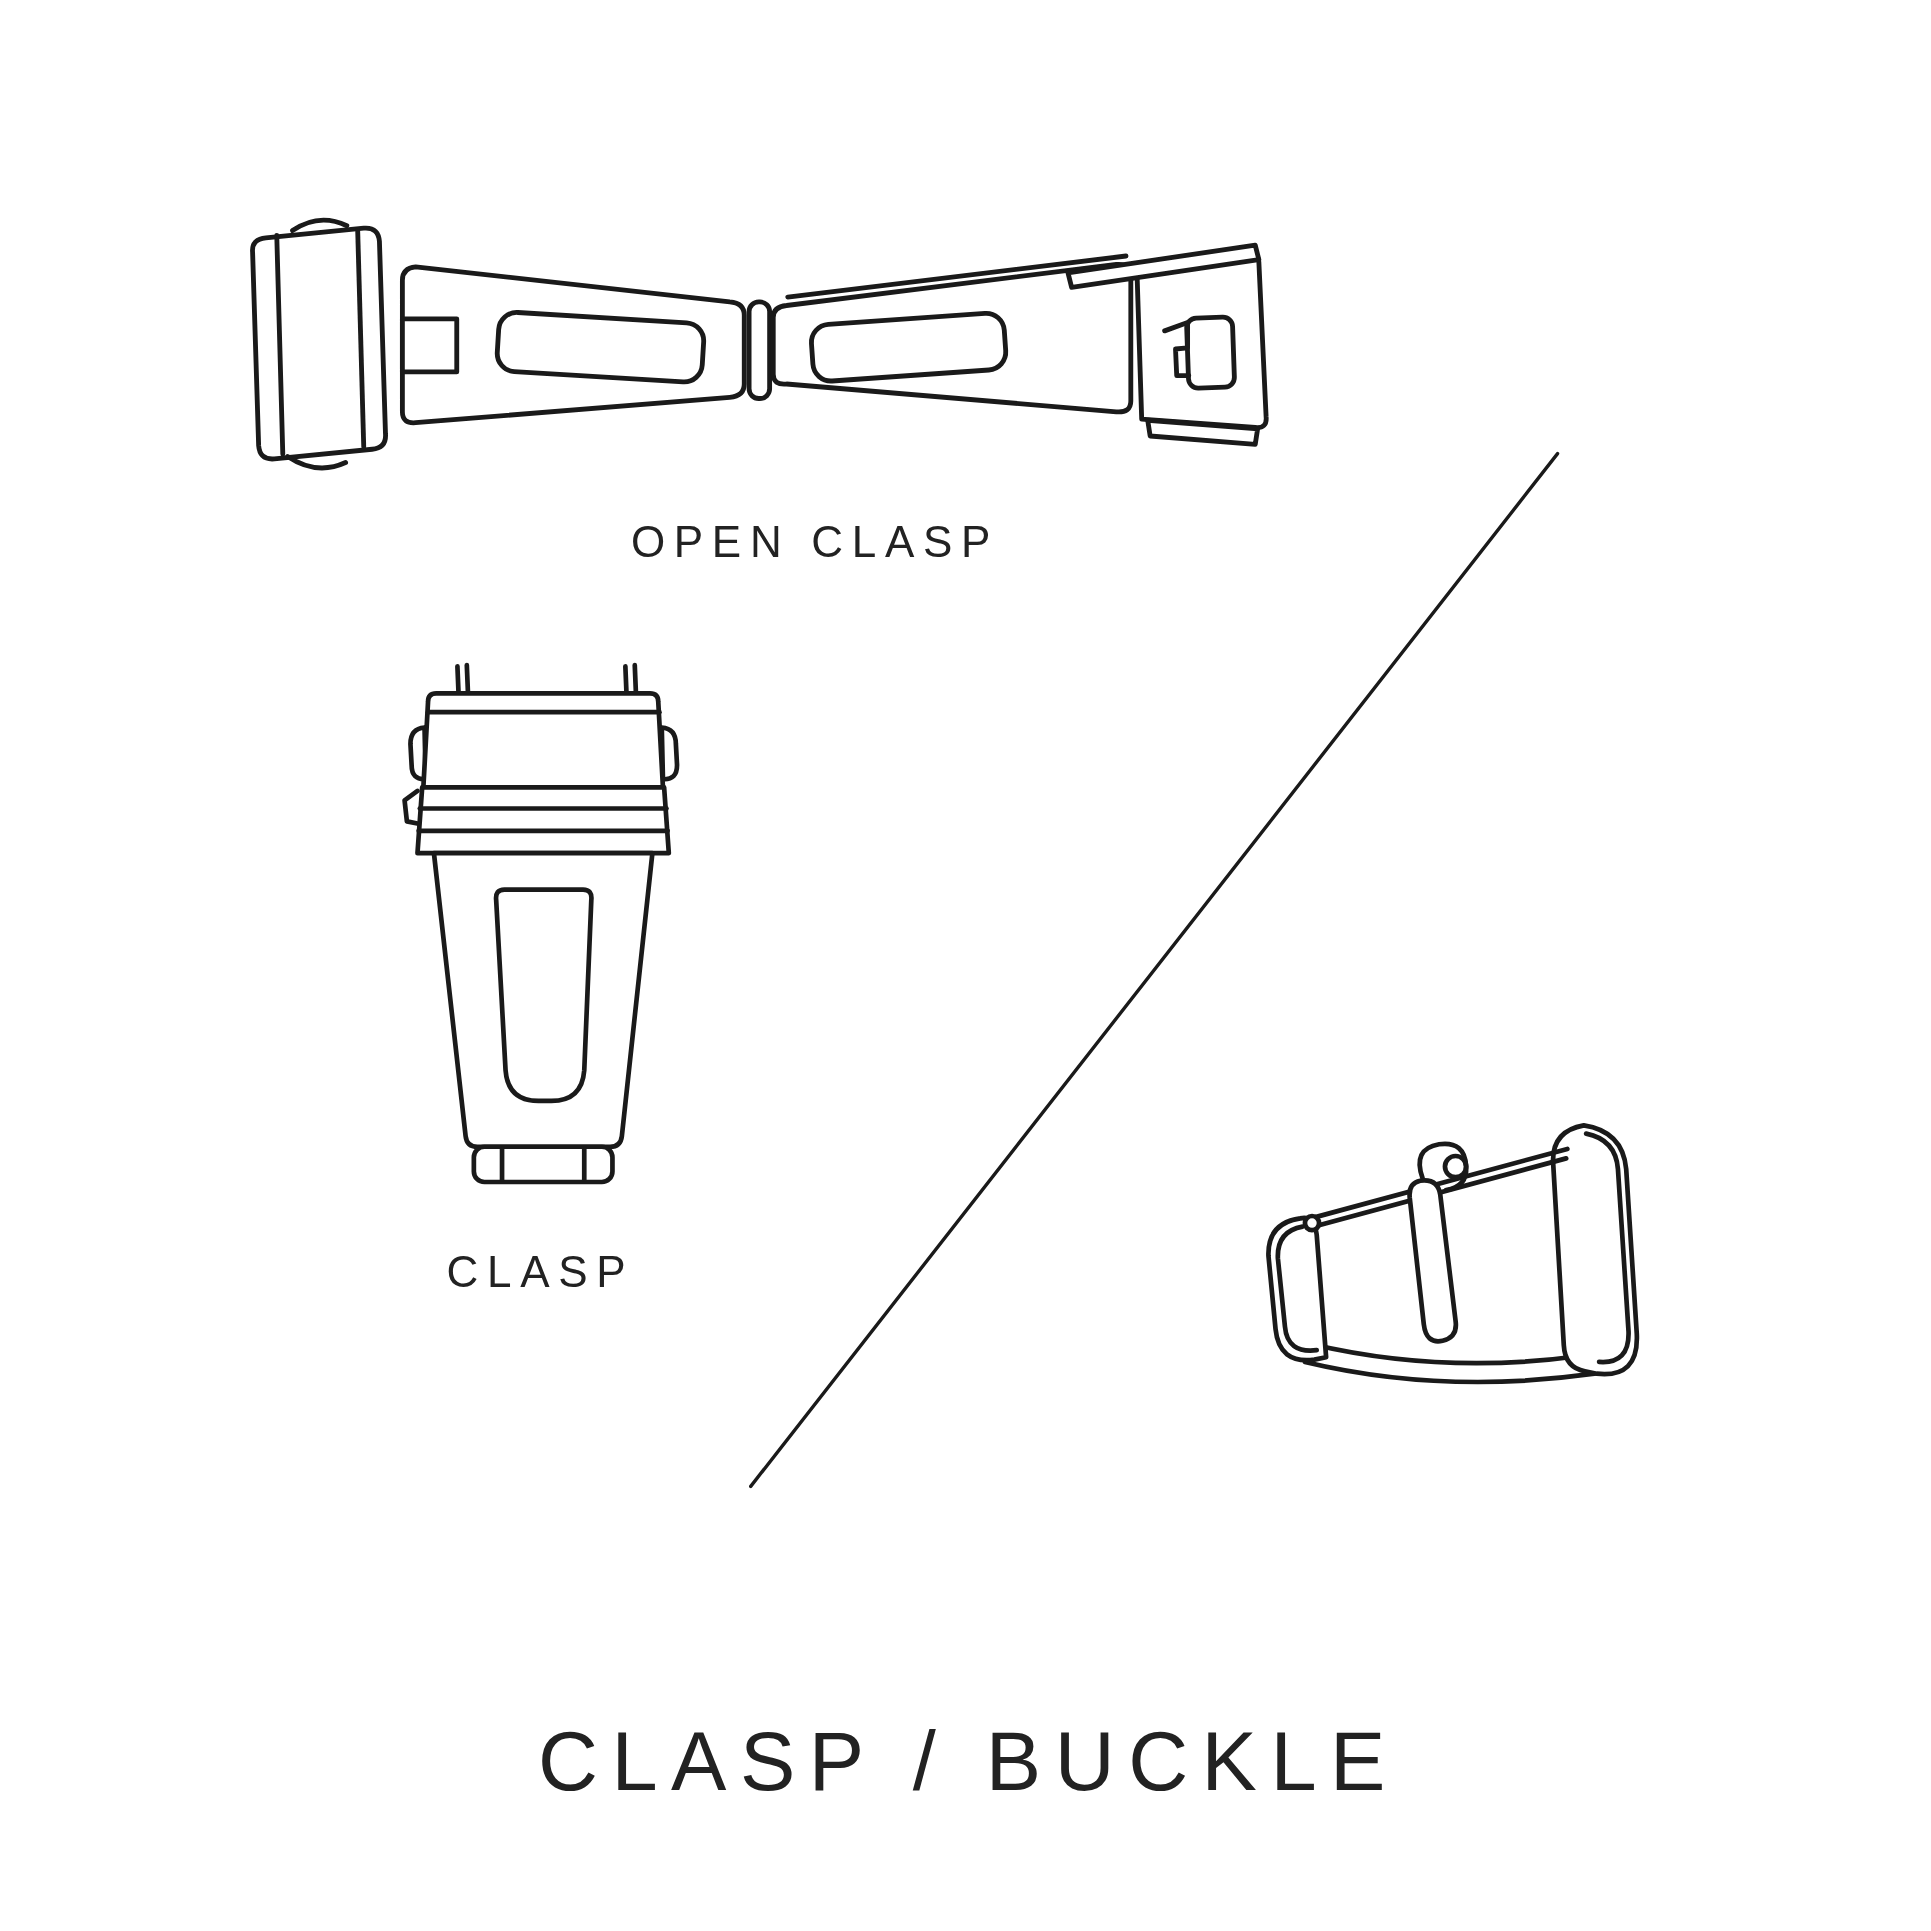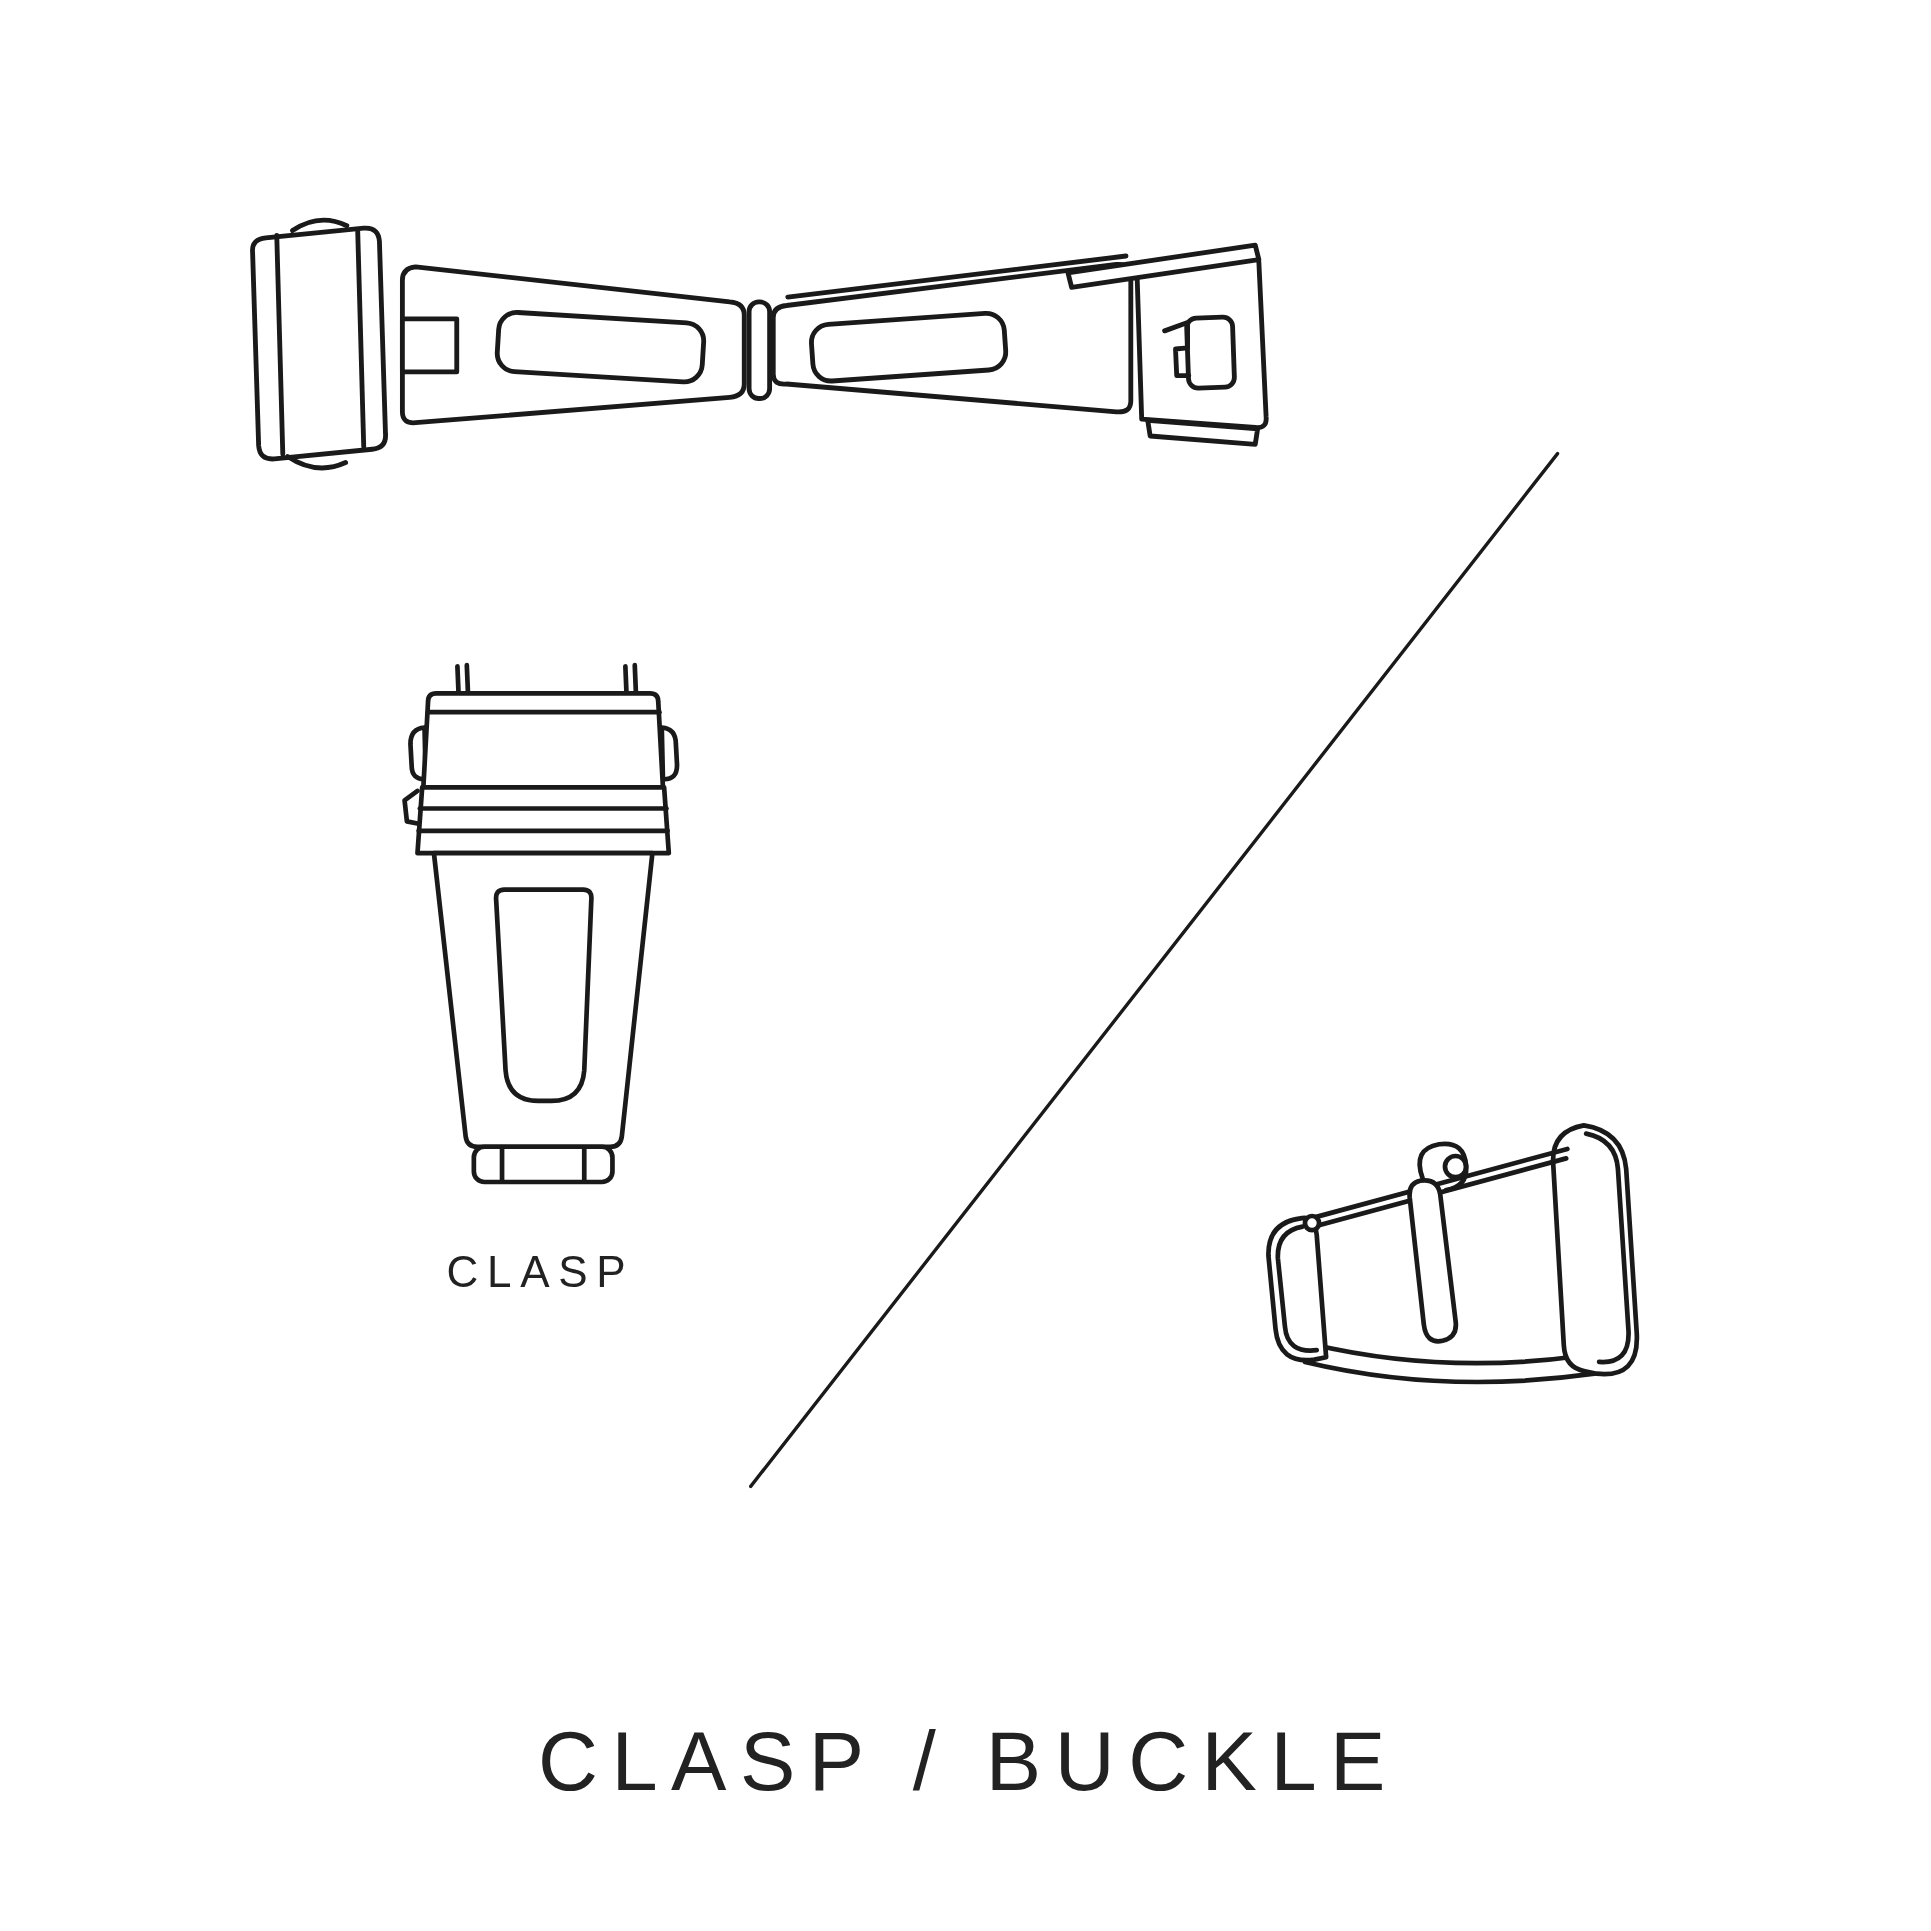--- a/index.html
+++ b/index.html
@@ -76,20 +76,21 @@
 
         <path d="M757,58 L847,45 Q857,43 858,53 L864,181 Q865,191 855,190 L761,183 Z"></path>
         <path d="M700,62 L855,39 L858,51 L703,74 Z"></path>
         <path d="M766,184 L857,191 L855,204 L768,197 Z"></path>
         <rect x="799" y="99" width="38" height="58" rx="8" transform="rotate(-2 818 128)"></rect>
         <path d="M780,110 L799,103 L799,124 L789,125 L790,147 L800,147" fill="none"></path>
       </g>
     </svg>
   </figure>
 
+  <div class="caption caption-open">OPEN CLASP</div>
 
   <figure style="left:386px;top:657px;width:319px;height:552px;">
     <svg viewBox="0 0 270 470" aria-hidden="true">
       <g fill="#ffffff" stroke="currentColor" stroke-width="4" stroke-linejoin="round" stroke-linecap="round">
 
         <line x1="60" y1="8" x2="61" y2="32"></line>
         <line x1="68" y1="7" x2="69" y2="31"></line>
         <line x1="203" y1="8" x2="204" y2="32"></line>
         <line x1="211" y1="7" x2="212" y2="31"></line>
 

